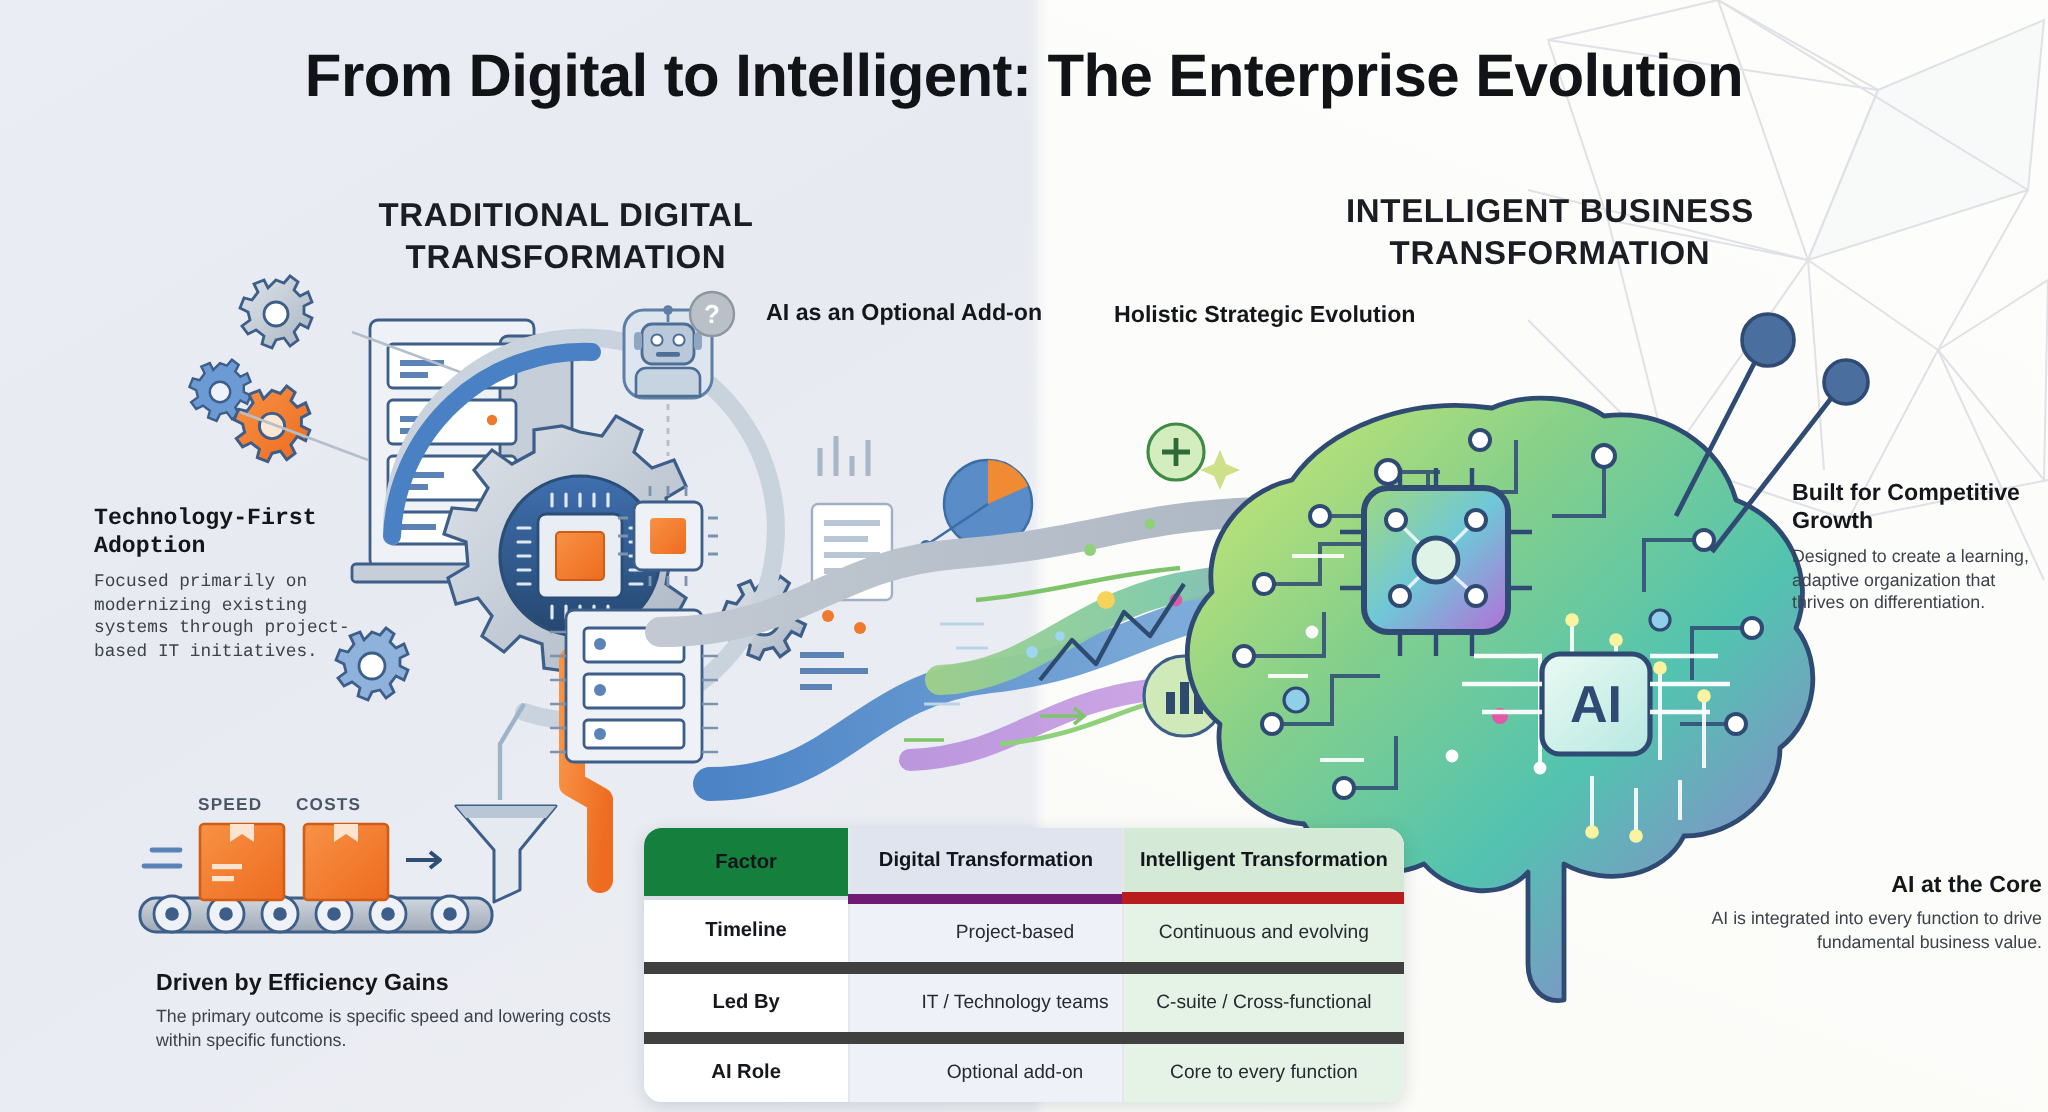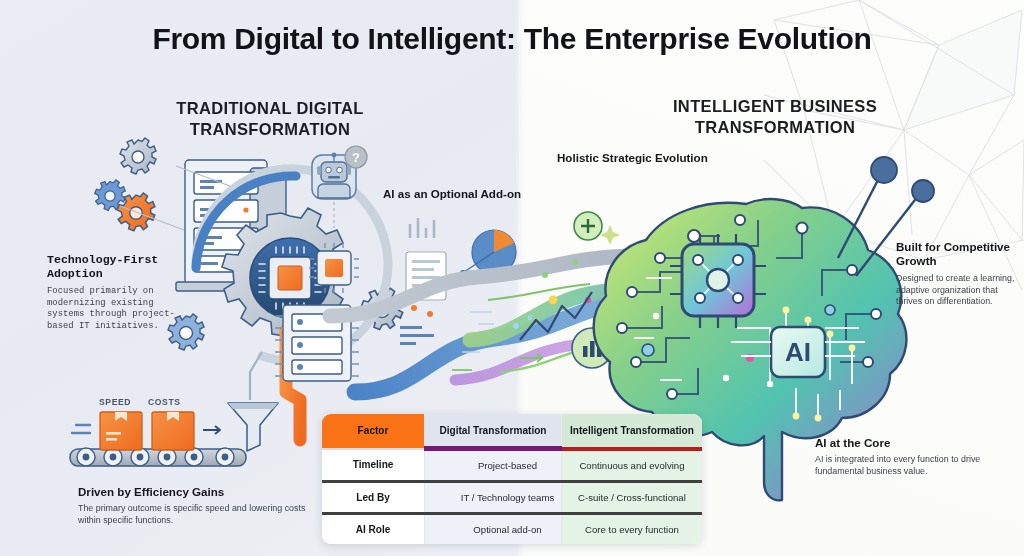--- a/index.html
+++ b/index.html
@@ -21,56 +21,56 @@
 
   
   .main-title{
     position:absolute;left:0;top:22px;width:1024px;text-align:center;
     font-size:30px;font-weight:bold;color:#111317;letter-spacing:-.3px;
   }
   .col-title{
     position:absolute;text-align:center;font-size:16.5px;font-weight:bold;
     color:#1b1d22;line-height:1.28;letter-spacing:.35px;
   }
-  .col-title.left{left:155px;top:98px;width:230px;}
+  .col-title.left{left:168px;top:98px;width:230px;}
   .col-title.right{left:630px;top:96px;width:290px;}
 
   
   .callout{position:absolute;}
   .callout h3{margin:0 0 4px 0;font-size:11.6px;font-weight:bold;color:#14161a;line-height:1.24;}
   .callout p{margin:0;font-size:8.9px;color:#3d424b;line-height:1.33;}
 
   .c-tech{left:47px;top:253px;width:132px;font-family:Liberation Mono, monospace;}
-  .c-addon{left:383px;top:150px;width:140px;margin-top:37px;}
+  .c-addon{left:383px;top:150px;width:140px;}
   .c-eff{left:78px;top:485px;width:250px;}
   .c-holistic{left:557px;top:151px;width:172px;}
   .c-built{left:896px;top:240px;width:124px;}
-  .c-core{left:815px;top:436px;width:206px;}
+  .c-core{left:815px;top:436px;width:206px;text-align:right;}
 
   
   .cmp{
     position:absolute;left:322px;top:414px;width:380px;
     border-radius:9px;overflow:hidden;background:#ffffff;
     box-shadow:0 2px 9px rgba(40,50,70,.16);
   }
   .cmp table{border-collapse:collapse;width:100%;table-layout:fixed;}
   .cmp th,.cmp td{
     height:29px;text-align:center;font-size:9.6px;color:#262a31;
-    border-right:1px solid #e4e7ee;border-bottom:3px solid #404040;
+    border-right:1px solid #e4e7ee;border-bottom:6px solid #404040;
     padding:0 3px;vertical-align:middle;
   }
   .cmp th:last-child,.cmp td:last-child{border-right:none;}
   .cmp tr:last-child td{border-bottom:none;}
   .cmp th{font-size:10.1px;font-weight:bold;height:32px;}
   .cmp col.c1{width:27%;}
   .cmp col.c2{width:36%;}
   .cmp col.c3{width:37%;}
-  th.h1{background:#f97316;color:#14161a;border-bottom:2px solid #d9dde6;}
+  th.h1{background:#15803d;color:#14161a;border-bottom:2px solid #d9dde6;}
   th.h2{background:#dfe4ee;color:#12161c;border-bottom:5px solid #701a75;}
-  th.h3{background:#d5ead6;color:#12161c;border-bottom:4px solid #b91c1c;}
+  th.h3{background:#d5ead6;color:#12161c;border-bottom:6px solid #b91c1c;}
   td.k{background:#ffffff;font-weight:bold;font-size:10.1px;color:#15171c;}
   td.v1{background:#eef1f7;padding-left:32px;}
   td.v2{background:#e4f3e5;}
 
   
   .ill{position:absolute;left:0;top:0;width:1024px;height:556px;pointer-events:none;}
   .lbl-speed,.lbl-costs{position:absolute;font-size:8.6px;font-weight:bold;
     color:#4a5566;letter-spacing:.6px;}
   .lbl-speed{left:99px;top:397px;}
   .lbl-costs{left:148px;top:397px;}

